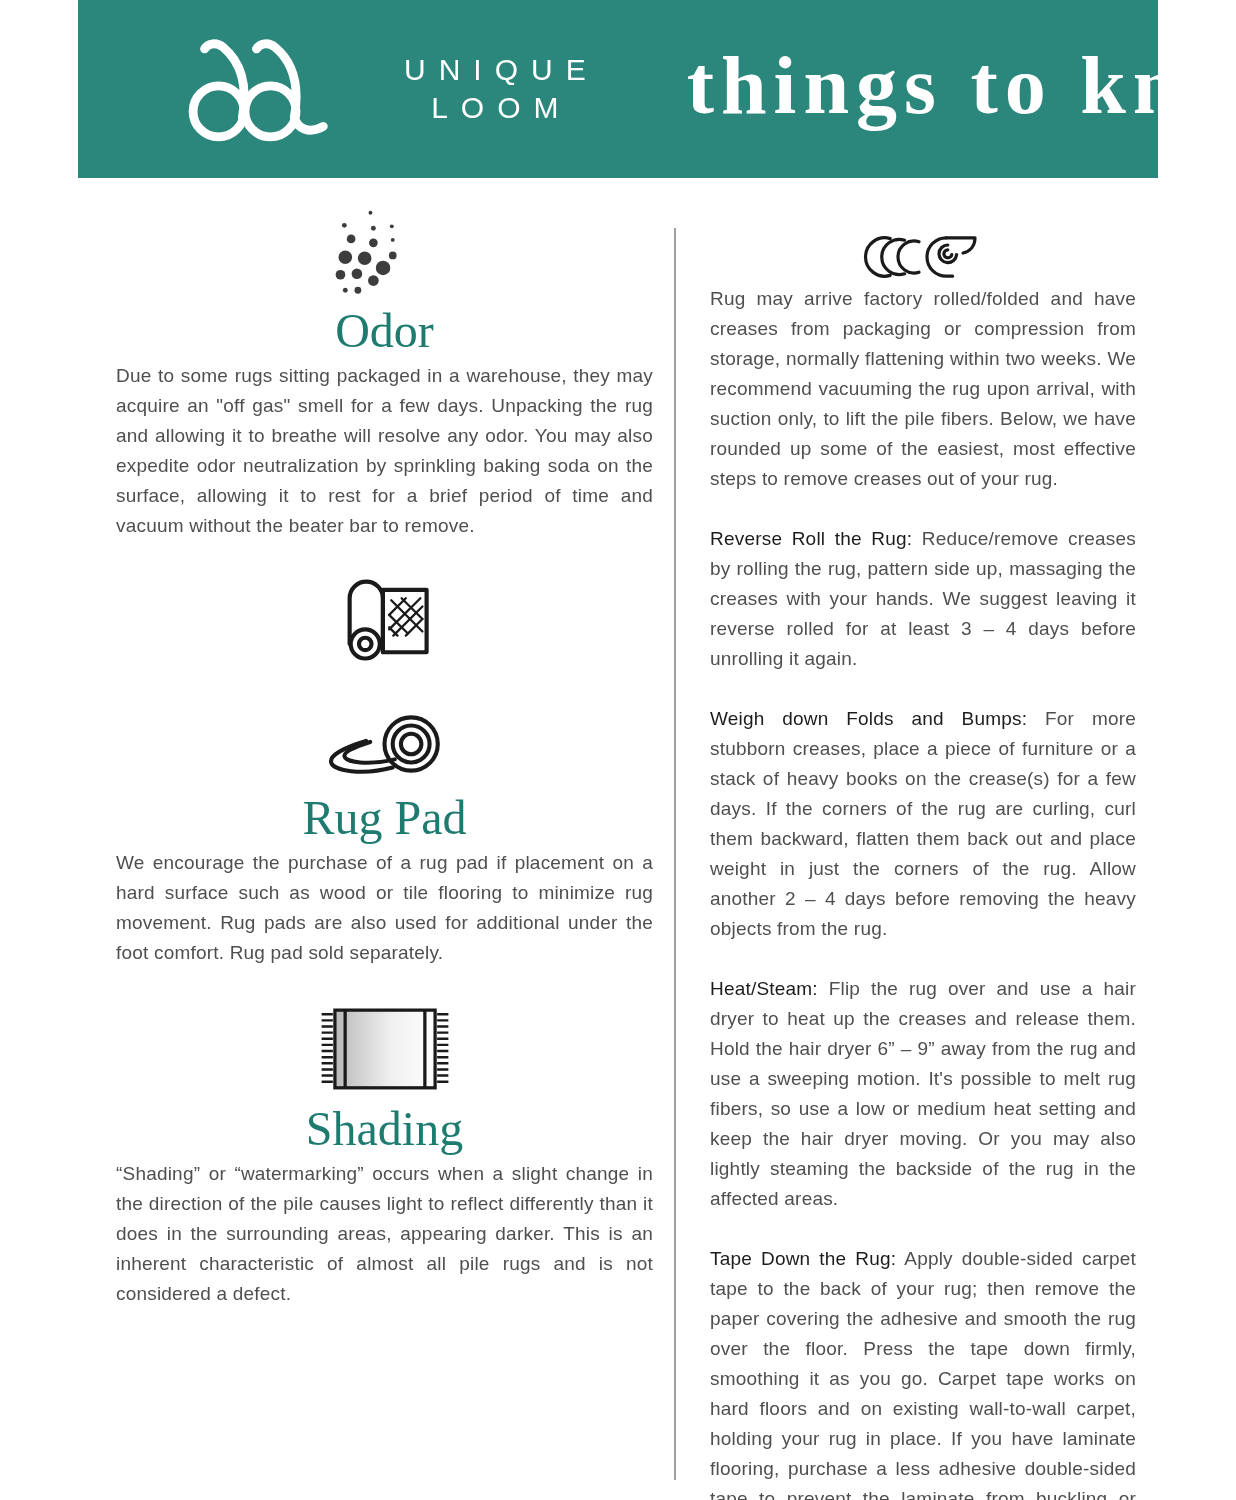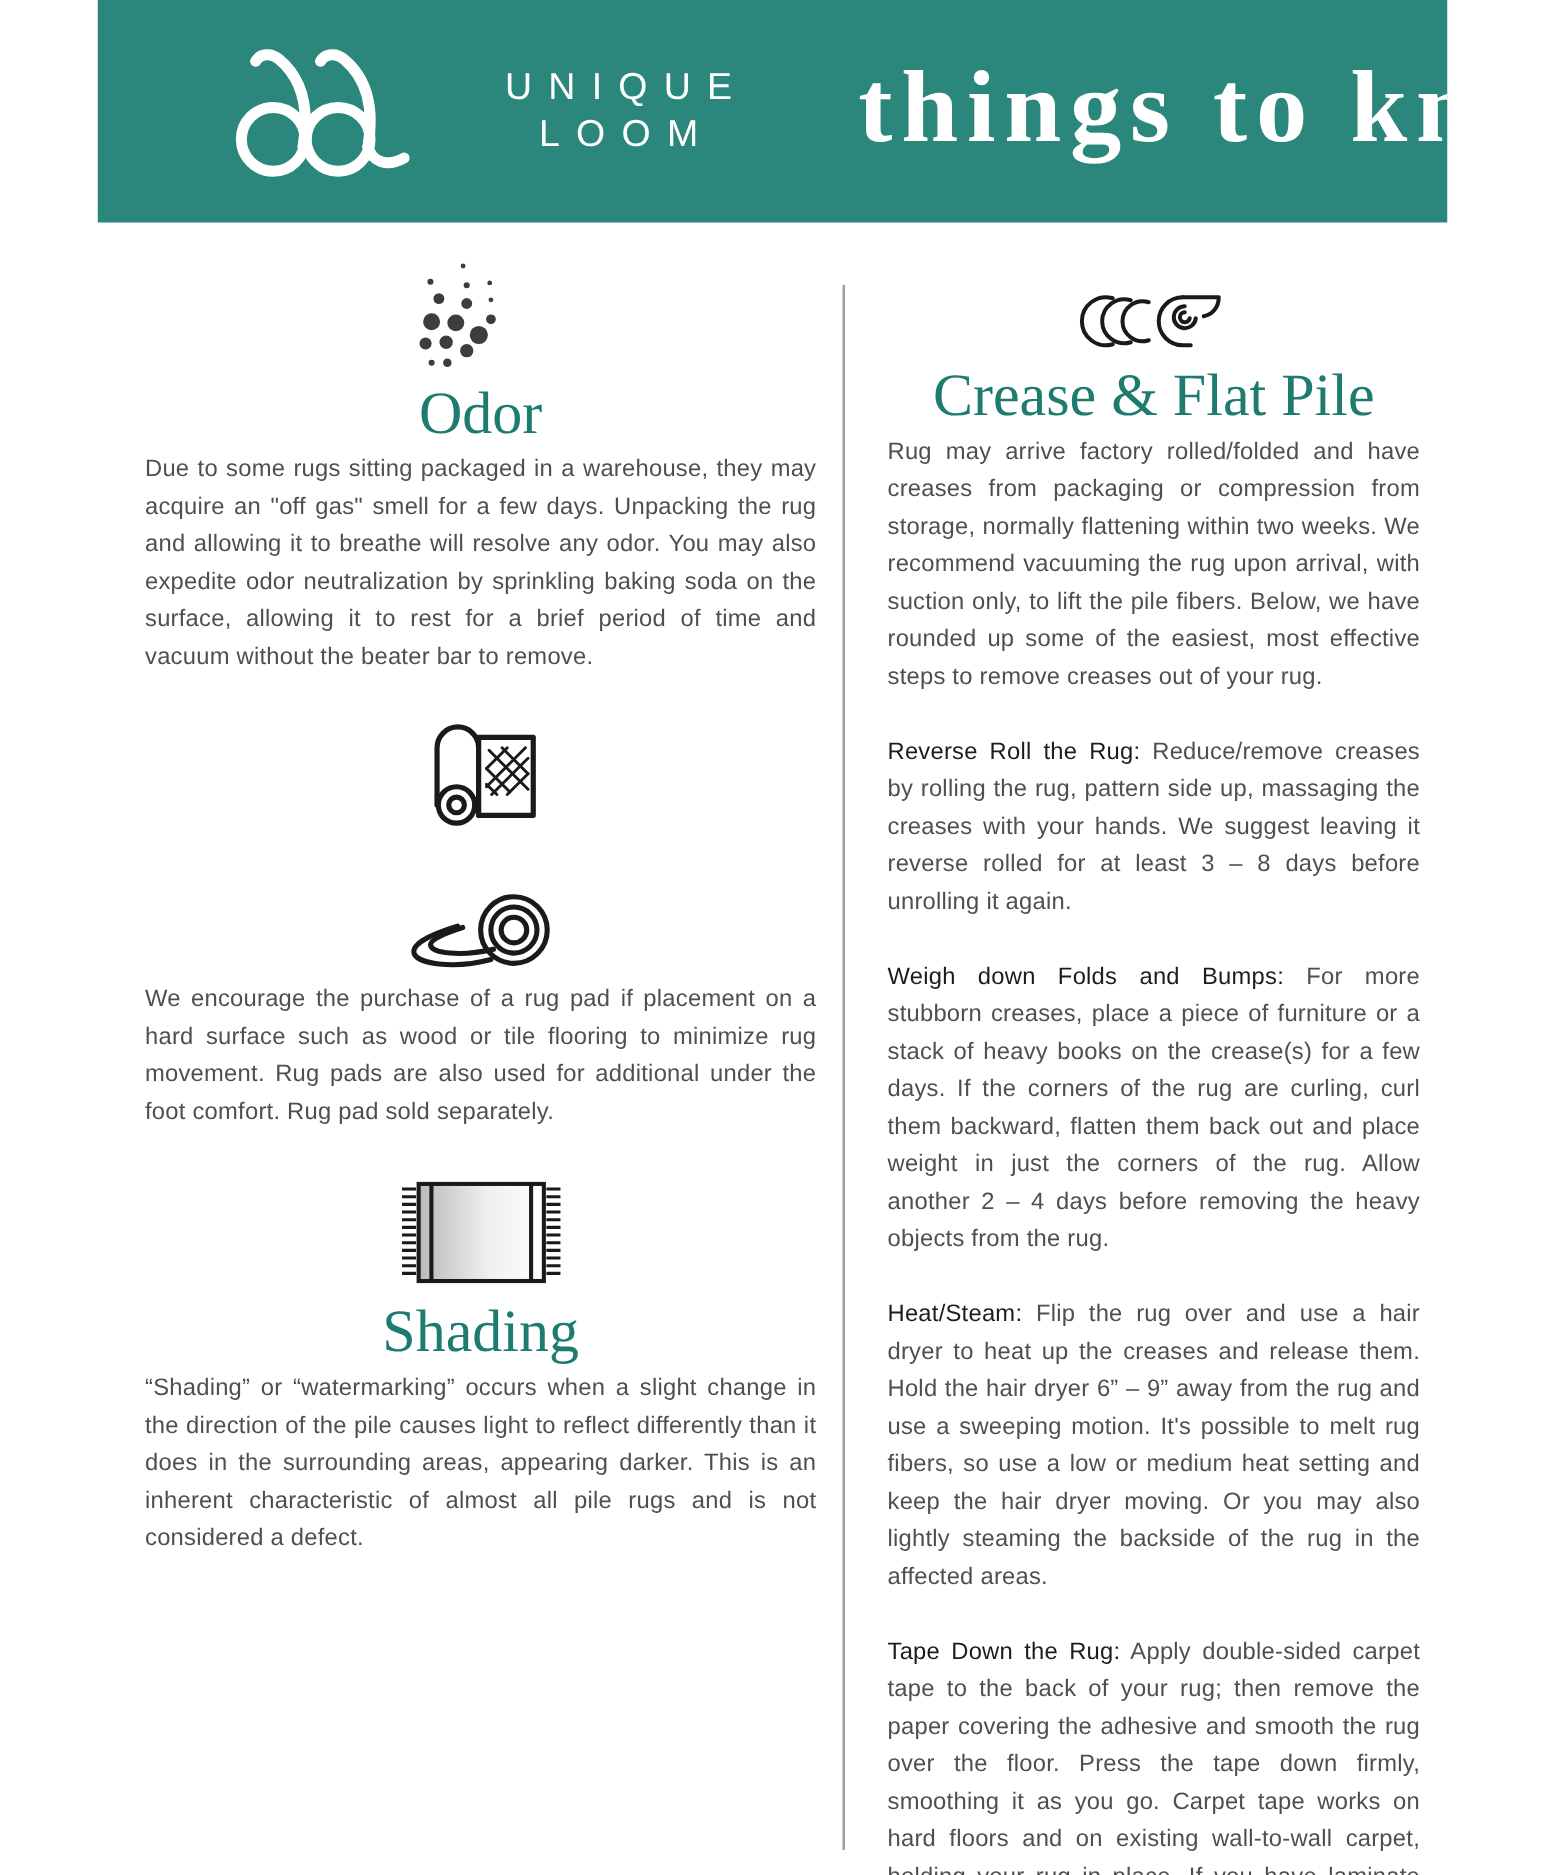--- a/index.html
+++ b/index.html
@@ -159,20 +159,21 @@
           <svg class="icon-pad" viewBox="0 0 125 80" role="img">
             <g class="stroke">
               <path d="M70,63 C40,71 12,66 10,58 C8,51 24,43 44,37"></path>
               <path d="M72,55 C46,61 24,58 23,52 C22,48 32,43 48,38"></path>
               <circle cx="88" cy="40" r="26"></circle>
               <circle cx="88" cy="40" r="18"></circle>
               <circle cx="88" cy="40" r="10"></circle>
             </g>
           </svg>
         </div>
+        <h2 class="section-heading">Rug Pad</h2>
         <p class="body-text">We encourage the purchase of a rug pad if placement on a hard surface such as wood or tile flooring to minimize rug movement. Rug pads are also used for additional under the foot comfort. Rug pad sold separately.</p>
       </div>
 
       <div class="section s-shade">
         <div class="icon-wrap">
           <svg class="icon-shade" viewBox="0 0 130 90" role="img">
             <defs>
               <linearGradient id="shadeGrad" x1="0" y1="0" x2="1" y2="0">
                 <stop offset="0" stop-color="#b9b9b9"></stop>
                 <stop offset="0.55" stop-color="#efefef"></stop>
@@ -207,24 +208,23 @@
               <path d="M34,7 A24,24 0 1 0 34,53"></path>
               <path d="M52,9 A22,22 0 1 0 52,51"></path>
               <path d="M70,11 A20,20 0 1 0 70,49"></path>
               <path d="M104,6 A24,24 0 1 0 104,54 L112,54"></path>
               <path d="M104,6 L140,6 C140,16 134,23 125,25"></path>
               <path d="M106,15 A11,11 0 1 0 117,27"></path>
               <path d="M106,21 A5,5 0 1 0 111,27"></path>
             </g>
           </svg>
         </div>
-        <h2 class="section-heading">Crease &amp; Flat Pile</h2>
         <p class="body-text">Rug may arrive factory rolled/folded and have creases from packaging or compression from storage, normally flattening within two weeks. We recommend vacuuming the rug upon arrival, with suction only, to lift the pile fibers. Below, we have rounded up some of the easiest, most effective steps to remove creases out of your rug.</p>
 
-        <p class="body-text tip"><b>Reverse Roll the Rug:</b> <span>Reduce/remove creases by rolling the rug, pattern side up, massaging the creases with your hands. We suggest leaving it reverse rolled for at least 3 – 8 days before unrolling it again.</span></p>
+        <p class="body-text tip"><b>Reverse Roll the Rug:</b> <span>Reduce/remove creases by rolling the rug, pattern side up, massaging the creases with your hands. We suggest leaving it reverse rolled for at least 3 – 4 days before unrolling it again.</span></p>
 
         <p class="body-text tip"><b>Weigh down Folds and Bumps:</b> <span>For more stubborn creases, place a piece of furniture or a stack of heavy books on the crease(s) for a few days. If the corners of the rug are curling, curl them backward, flatten them back out and place weight in just the corners of the rug. Allow another 2 – 4 days before removing the heavy objects from the rug.</span></p>
 
         <p class="body-text tip"><b>Heat/Steam:</b> <span>Flip the rug over and use a hair dryer to heat up the creases and release them. Hold the hair dryer 6” – 9” away from the rug and use a sweeping motion. It's possible to melt rug fibers, so use a low or medium heat setting and keep the hair dryer moving. Or you may also lightly steaming the backside of the rug in the affected areas.</span></p>
 
         <p class="body-text tip"><b>Tape Down the Rug:</b> <span>Apply double-sided carpet tape to the back of your rug; then remove the paper covering the adhesive and smooth the rug over the floor. Press the tape down firmly, smoothing it as you go. Carpet tape works on hard floors and on existing wall-to-wall carpet, holding your rug in place. If you have laminate flooring, purchase a less adhesive double-sided tape to prevent the laminate from buckling or otherwise being damaged.</span></p>
       </div>
 
     </div>
   </div>

